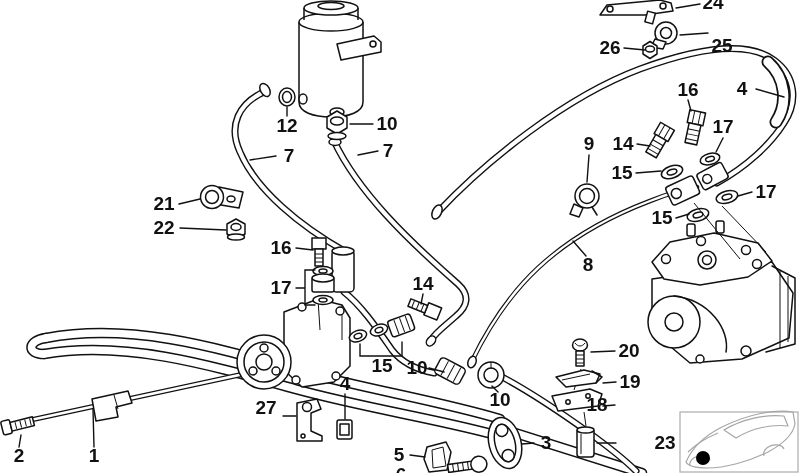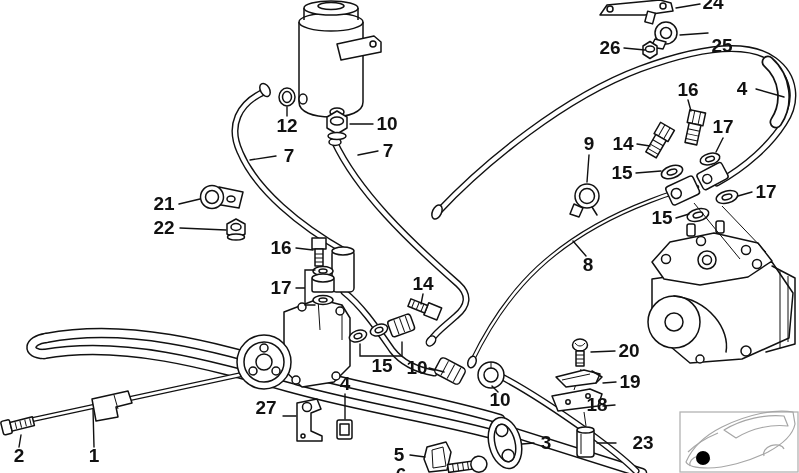--- a/index.html
+++ b/index.html
@@ -423,18 +423,18 @@
   <div class="co" style="left:423px;top:284px">14</div>
   <div class="co" style="left:382px;top:366px">15</div>
   <div class="co" style="left:417px;top:368px">10</div>
   <div class="co" style="left:345px;top:384px">4</div>
   <div class="co" style="left:500px;top:400px">10</div>
   <div class="co" style="left:629px;top:351px">20</div>
   <div class="co" style="left:630px;top:382px">19</div>
   <div class="co" style="left:597px;top:405px">18</div>
   <div class="co" style="left:266px;top:408px">27</div>
   <div class="co" style="left:546px;top:443px">3</div>
-  <div class="co" style="left:643px;top:443px">23</div>
+  <div class="co" style="left:665px;top:443px">23</div>
   <div class="co" style="left:399px;top:455px">5</div>
   <div class="co" style="left:19px;top:456px">2</div>
   <div class="co" style="left:94px;top:456px">1</div>
   <div class="co" style="left:401px;top:475px">6</div>
 </div>
 
 </body></html>

